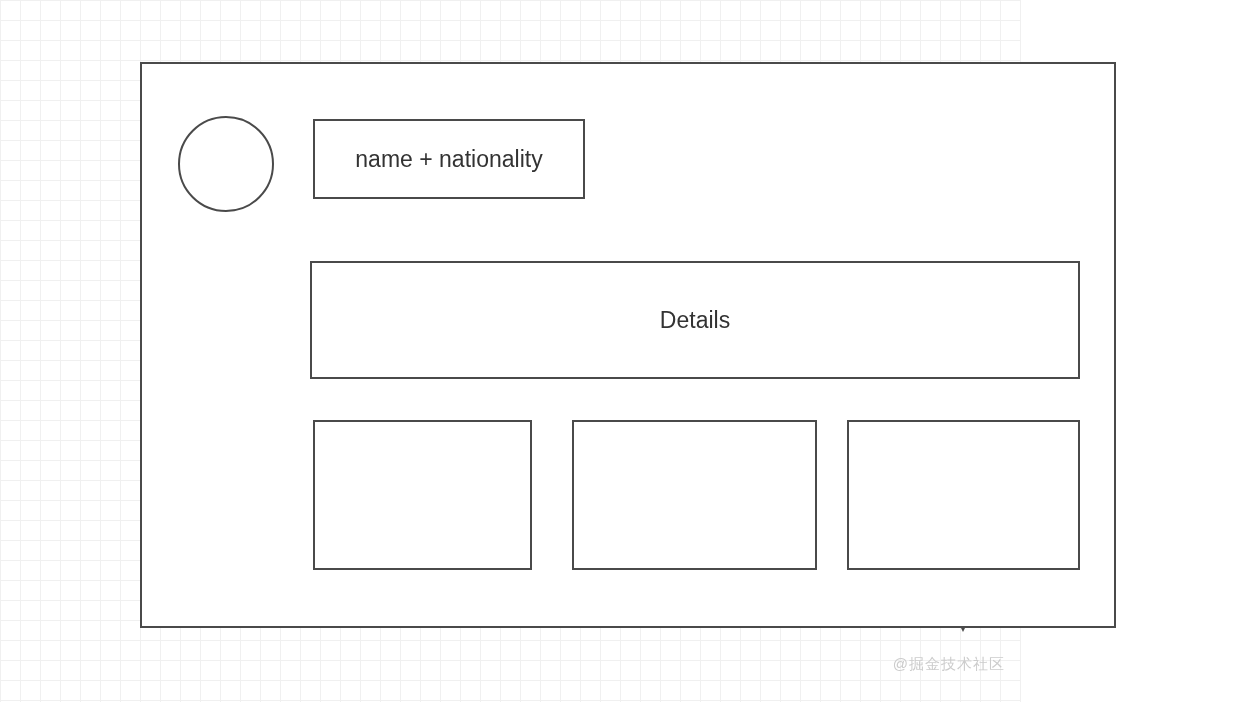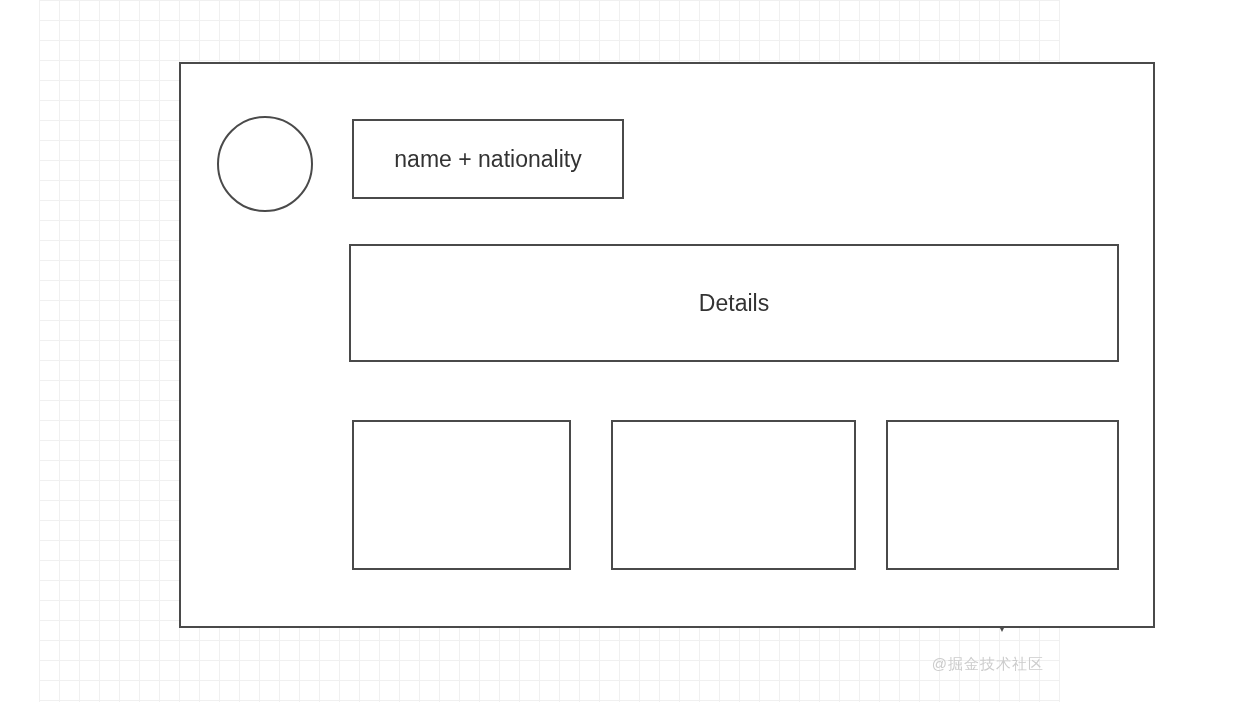--- a/index.html
+++ b/index.html
@@ -16,21 +16,20 @@
   #canvas {
     position: relative;
     width: 1021px;
     height: 702px;
     background-color: #ffffff;
     background-image:
       linear-gradient(to right, #f0f0f0 1px, transparent 1px),
       linear-gradient(to bottom, #f0f0f0 1px, transparent 1px);
     background-size: 20px 20px;
     background-position: 0px 0px;
-    margin-left: 39px;
   }
   .node {
     position: absolute;
     box-sizing: border-box;
     border: 2px solid #4a4a4a;
     background: #ffffff;
     display: flex;
     align-items: center;
     justify-content: center;
     color: #333333;
@@ -95,21 +94,21 @@
   </svg>
 
   <div class="node outer-frame" style="left:140px; top:62px; width:976px; height:566px;"></div>
 
   <div class="node circle" style="left:178px; top:116px; width:96px; height:96px;"></div>
 
   <div class="node" style="left:313px; top:119px; width:272px; height:80px;">
     <span class="label">name + nationality</span>
   </div>
 
-  <div class="node" style="left:310px; top:244px; width:770px; height:118px;align-items:center;">
+  <div class="node" style="left:310px; top:261px; width:770px; height:118px;align-items:center;">
     <span class="label">Details</span>
   </div>
 
   <div class="node" style="left:313px; top:420px; width:219px; height:150px;">
     <span class="label"></span>
   </div>
 
   <div class="node" style="left:572px; top:420px; width:245px; height:150px;">
     <span class="label"></span>
   </div>

